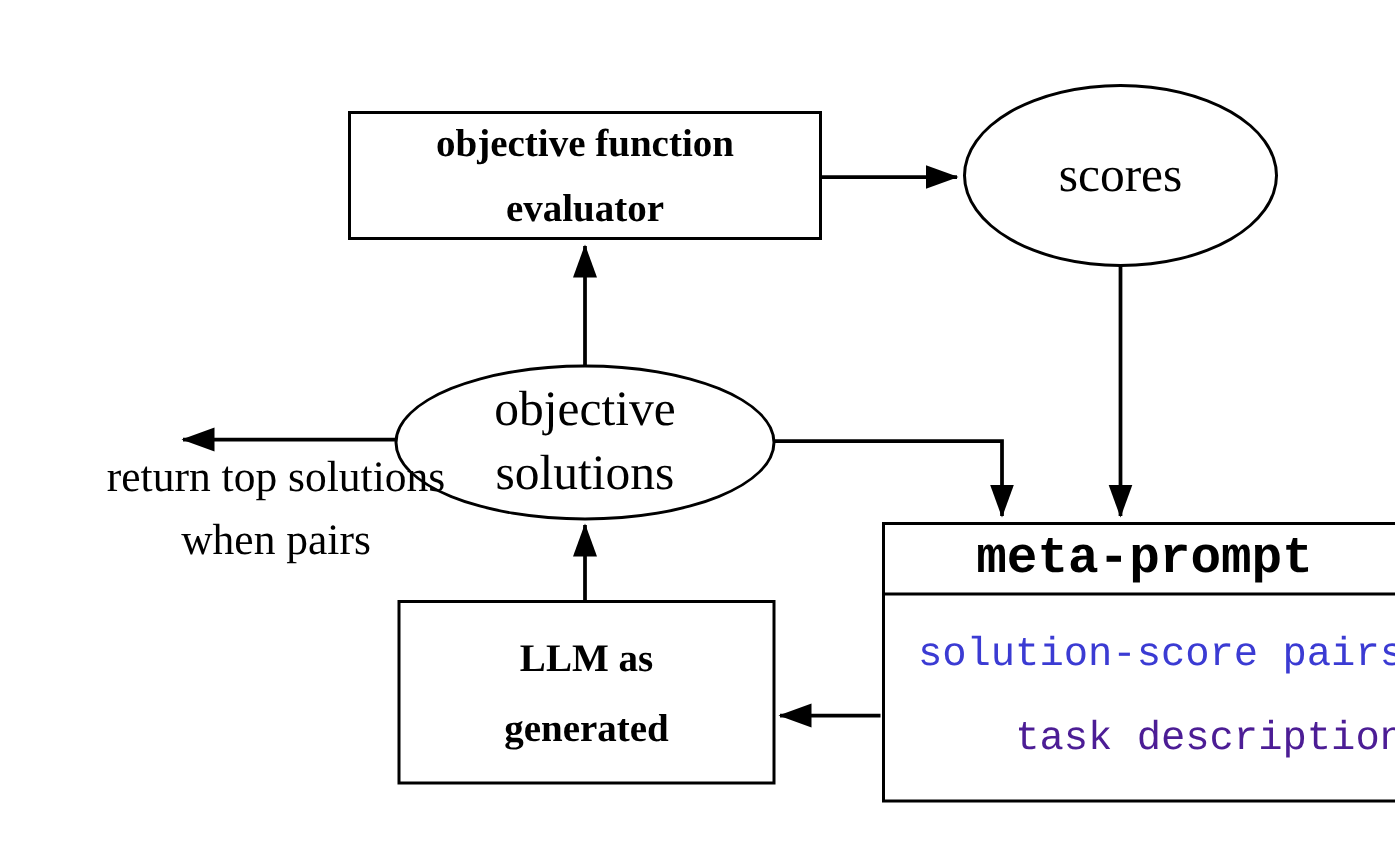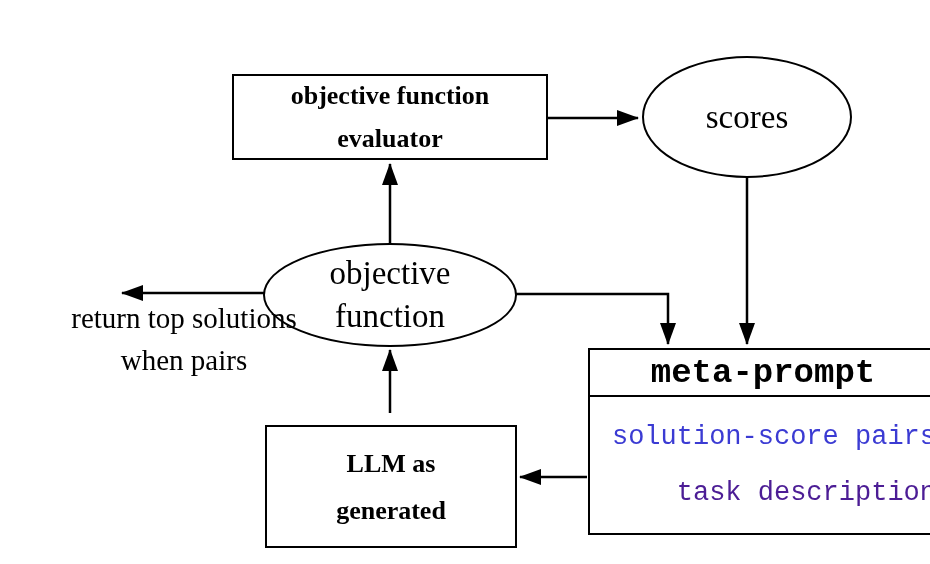--- a/index.html
+++ b/index.html
@@ -37,21 +37,21 @@
     font-size: 26px;
   }
   .serif-reg {
     font-family: "Liberation Serif", serif;
     font-weight: normal;
     font-size: 33px;
   }
   #obj-evaluator  { left: 232px; top: 74px;  width: 316px; height: 86px;  line-height: 43px; }
   #scores-node    { left: 642px; top: 56px;  width: 210px; height: 122px; }
   #gen-solutions  { left: 263px; top: 243px; width: 254px; height: 104px; line-height: 43px; }
-  #llm-optimizer  { left: 265px; top: 425px; width: 252px; height: 123px; line-height: 47px; }
+  #llm-optimizer  { left: 265px; top: 400px; width: 252px; height: 123px; line-height: 47px; }
   #meta-prompt {
     left: 588px; top: 348px; width: 350px; height: 187px;
     justify-content: flex-start;
     font-family: Liberation Mono, monospace;
   }
   #meta-prompt .mp-header {
     box-sizing: border-box;
     width: 100%;
     height: 47px;
     border-bottom: 2.5px solid #000000;
@@ -107,21 +107,21 @@
     <div>objective function</div>
     <div>evaluator</div>
   </div>
 
   <div id="scores-node" class="node ellipse serif-reg">
     <div>scores</div>
   </div>
 
   <div id="gen-solutions" class="node ellipse serif-reg">
     <div>objective</div>
-    <div>function</div>
+    <div>solutions</div>
   </div>
 
   <div id="llm-optimizer" class="node serif-bold">
     <div>LLM as</div>
     <div>generated</div>
   </div>
 
   <div id="meta-prompt" class="node">
     <div class="mp-header">meta-prompt</div>
     <div class="mp-body">

